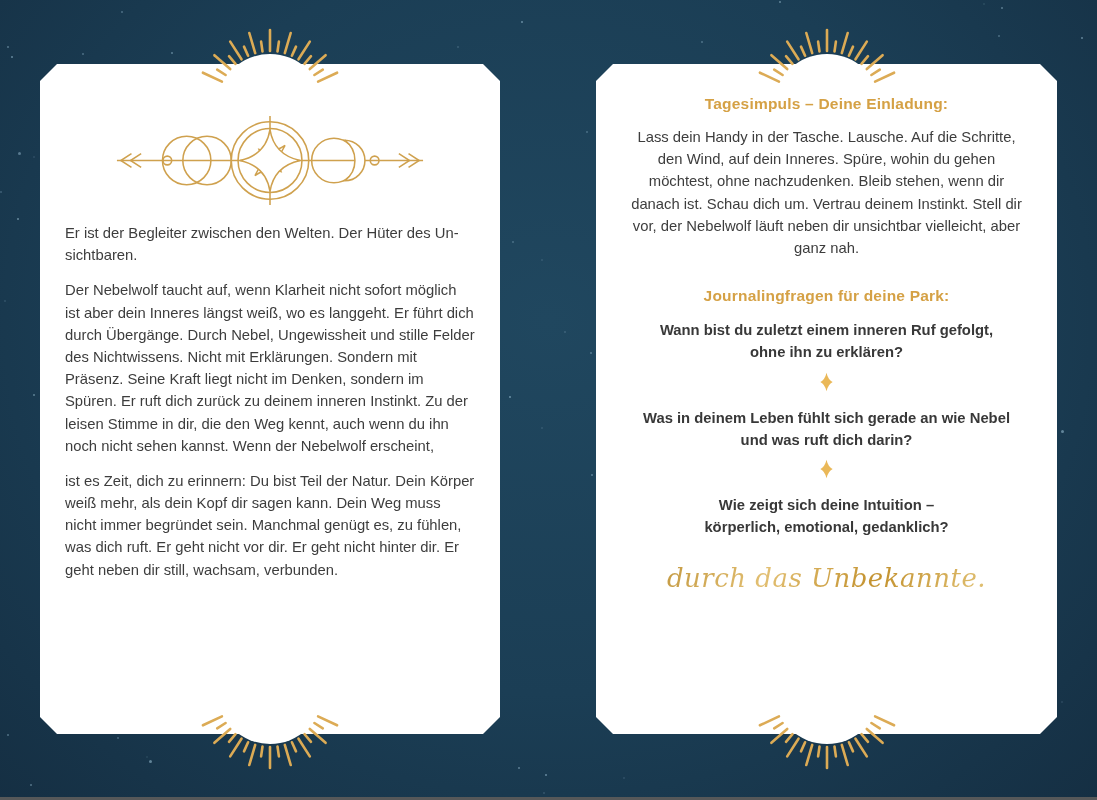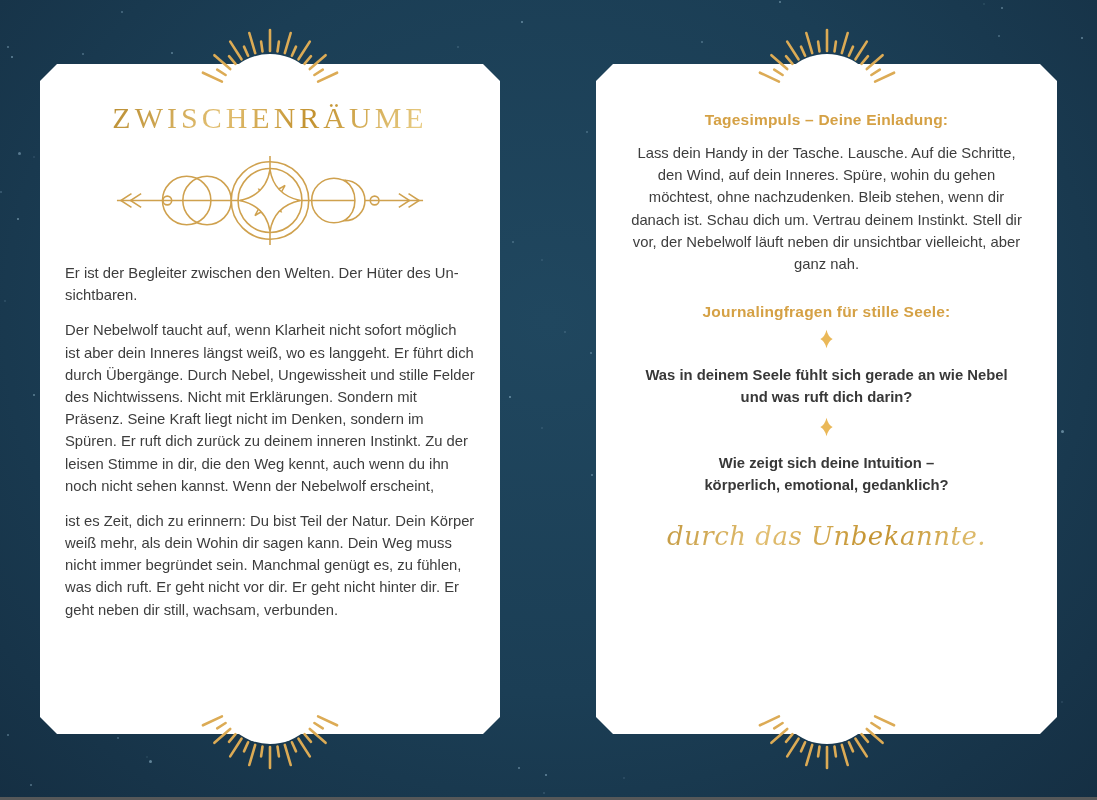--- a/index.html
+++ b/index.html
@@ -39,21 +39,21 @@
     }
   }
   svg.orn{display:block;margin:16px auto 2px;width:330px;height:93px;}
   .gline{stroke:#cfa14e;fill:none;stroke-width:1.6px;}
   .gfill{fill:#ffffff;}
   .body-text{padding:0 25px;font-size:14.8px;line-height:1.5;color:#3d3d3d;text-align:left;}
   .body-text p{margin:13px 0 0;hyphens:manual;}
 
   
   .rc{padding:0 16px;width:429px;box-sizing:border-box;text-align:center;color:#3d3d3d;}
-  .gold-head{margin-top:47px;font-size:15.5px;font-weight:bold;color:#d5a145;letter-spacing:0.2px;}
+  .gold-head{margin-top:31px;font-size:15.5px;font-weight:bold;color:#d5a145;letter-spacing:0.2px;}
   .gold-head.second{margin-top:28px;}
   .rc p{margin:13px 0 0;font-size:14.8px;line-height:1.5;hyphens:manual;}
   .question{margin:14px auto 0;font-weight:bold;font-size:14.8px;line-height:1.5;color:#383838;}
   .q1{max-width:368px;} .q2{max-width:382px;} .q3{max-width:290px;}
   .sparkle{display:block;margin:7px auto 0;width:17px;height:22px;}
   .affirmation{margin-top:22px;font-family:"DejaVu Serif",serif;font-style:italic;
                font-size:26px;line-height:37px;letter-spacing:0.5px;text-align:center;}
 </style>
 </head>
 <body>
@@ -219,21 +219,20 @@
         <line x1="113.5" y1="41.3" x2="124.8" y2="23.6"></line>
         <line x1="119.5" y1="45.8" x2="126.0" y2="38.2"></line>
         <line x1="124.8" y1="51.1" x2="140.6" y2="37.2"></line>
         <line x1="129.4" y1="57.0" x2="137.8" y2="51.6"></line>
         <line x1="133.0" y1="63.6" x2="152.1" y2="54.7"></line>
         <ellipse cx="85" cy="86" rx="52" ry="50" fill="#ffffff"></ellipse>
       </svg>
     <div class="card"></div>
     <div class="card-content">
       <div class="title gold-grad">
-        <div>ZWISCHENRÄUME</div>
       </div>
 
       <svg class="orn" viewBox="0 0 340 96">
         <defs>
           <linearGradient id="gg" x1="0" y1="0" x2="1" y2="0">
             <stop offset="0" stop-color="#c8963f"></stop>
               <stop offset="0.5" stop-color="#e0b868"></stop>
               <stop offset="1" stop-color="#cf9c44"></stop>
           </linearGradient>
         </defs>
@@ -251,21 +250,21 @@
         <circle class="gline" cx="236" cy="48" r="23"></circle>
         <path class="gline gfill" d="M 247,27 A 21,21 0 1,1 247,69 A 26,26 0 0,0 247,27 Z"></path>
         <circle class="gline" cx="278" cy="48" r="4.5"></circle>
         <polyline class="gline" points="303,41 314,48 303,55"></polyline>
         <polyline class="gline" points="313,41 324,48 313,55"></polyline>
       </svg>
 
       <div class="body-text">
         <p>Er ist der Begleiter zwischen den Welten. Der Hüter des Un­sichtbaren.</p>
         <p>Der Nebelwolf taucht auf, wenn Klarheit nicht sofort möglich ist aber dein Inneres längst weiß, wo es langgeht. Er führt dich durch Übergänge. Durch Nebel, Ungewissheit und stille Felder des Nichtwissens. Nicht mit Erklärungen. Sondern mit Präsenz. Seine Kraft liegt nicht im Denken, sondern im Spüren. Er ruft dich zurück zu deinem inneren Instinkt. Zu der leisen Stimme in dir, die den Weg kennt, auch wenn du ihn noch nicht sehen kannst. Wenn der Nebelwolf erscheint,</p>
-        <p>ist es Zeit, dich zu erinnern: Du bist Teil der Natur. Dein Körper weiß mehr, als dein Wohin dir sagen kann. Dein Weg muss nicht immer begründet sein. Manchmal genügt es, zu fühlen, was dich ruft. Er geht nicht vor dir. Er geht nicht hinter dir. Er geht neben dir still, wachsam, verbunden.</p>
+        <p>ist es Zeit, dich zu erinnern: Du bist Teil der Natur. Dein Körper weiß mehr, als dein Kopf dir sagen kann. Dein Weg muss nicht immer begründet sein. Manchmal genügt es, zu fühlen, was dich ruft. Er geht nicht vor dir. Er geht nicht hinter dir. Er geht neben dir still, wachsam, verbunden.</p>
       </div>
     </div>
   </div>
 
   <div class="card-wrap right">
     <svg class="sunburst top" viewBox="0 0 170 96">
         <line x1="37.0" y1="63.6" x2="17.9" y2="54.7"></line>
         <line x1="40.6" y1="57.0" x2="32.2" y2="51.6"></line>
         <line x1="45.2" y1="51.1" x2="29.4" y2="37.2"></line>
         <line x1="50.5" y1="45.8" x2="44.0" y2="38.2"></line>
@@ -303,26 +302,27 @@
         <line x1="129.4" y1="57.0" x2="137.8" y2="51.6"></line>
         <line x1="133.0" y1="63.6" x2="152.1" y2="54.7"></line>
         <ellipse cx="85" cy="86" rx="52" ry="50" fill="#ffffff"></ellipse>
       </svg>
     <div class="card"></div>
     <div class="card-content">
       <div class="rc">
         <div class="gold-head">Tagesimpuls – Deine Einladung:</div>
         <p>Lass dein Handy in der Tasche. Lausche. Auf die Schritte, den Wind, auf dein Inneres. Spüre, wohin du gehen möchtest, ohne nachzudenken. Bleib stehen, wenn dir danach ist. Schau dich um. Vertrau deinem Instinkt. Stell dir vor, der Nebelwolf läuft neben dir unsichtbar vielleicht, aber ganz nah.</p>
 
-        <div class="gold-head second">Journalingfragen für stille Seele:</div>
-
+        <div class="gold-head second">Journalingfragen für deine Park:</div>
+
+        <div class="question q1">Wann bist du zuletzt einem inneren Ruf gefolgt, ohne ihn zu erklären?</div>
         <svg class="sparkle" viewBox="0 0 22 26">
           <path d="M11,1 Q13,10 19,13 Q13,16 11,25 Q9,16 3,13 Q9,10 11,1 Z" fill="#eab858"></path>
         </svg>
-        <div class="question q2">Was in deinem Seele fühlt sich gerade an wie Nebel und was ruft dich darin?</div>
+        <div class="question q2">Was in deinem Leben fühlt sich gerade an wie Nebel und was ruft dich darin?</div>
         <svg class="sparkle" viewBox="0 0 22 26">
           <path d="M11,1 Q13,10 19,13 Q13,16 11,25 Q9,16 3,13 Q9,10 11,1 Z" fill="#eab858"></path>
         </svg>
         <div class="question q3">Wie zeigt sich deine Intuition – körperlich, emotional, gedanklich?</div>
 
         <div class="affirmation gold-grad">
           <div>durch das Unbekannte.</div>
         </div>
       </div>
     </div>

